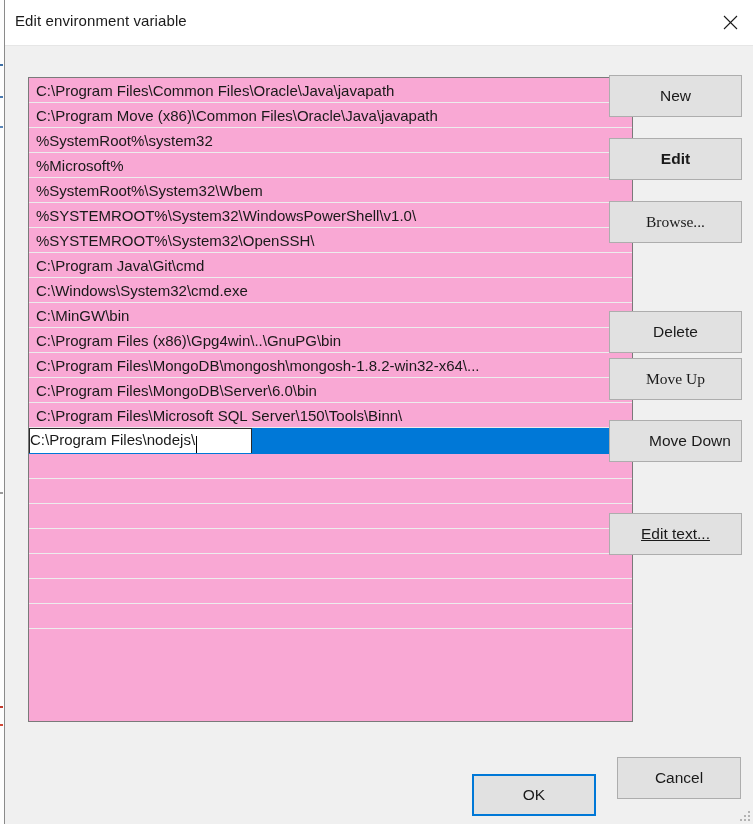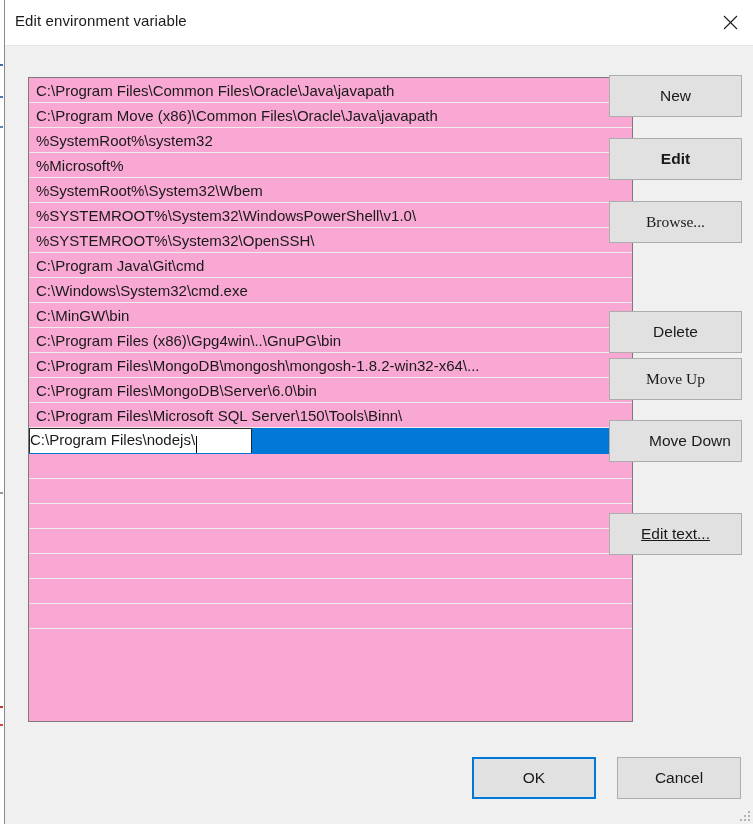--- a/index.html
+++ b/index.html
@@ -162,20 +162,21 @@
 
   
   .bottom-btn {
     top: 757px;
     width: 124px;
     height: 42px;
   }
   #btn-ok {
     left: 467px;
     border: 2px solid #0078d7;
+    margin-top: 17px;
   }
   #btn-cancel {
     left: 612px;
     text-align: center;
   }
 
   
   .grip {
     position: absolute;
     right: 3px;

